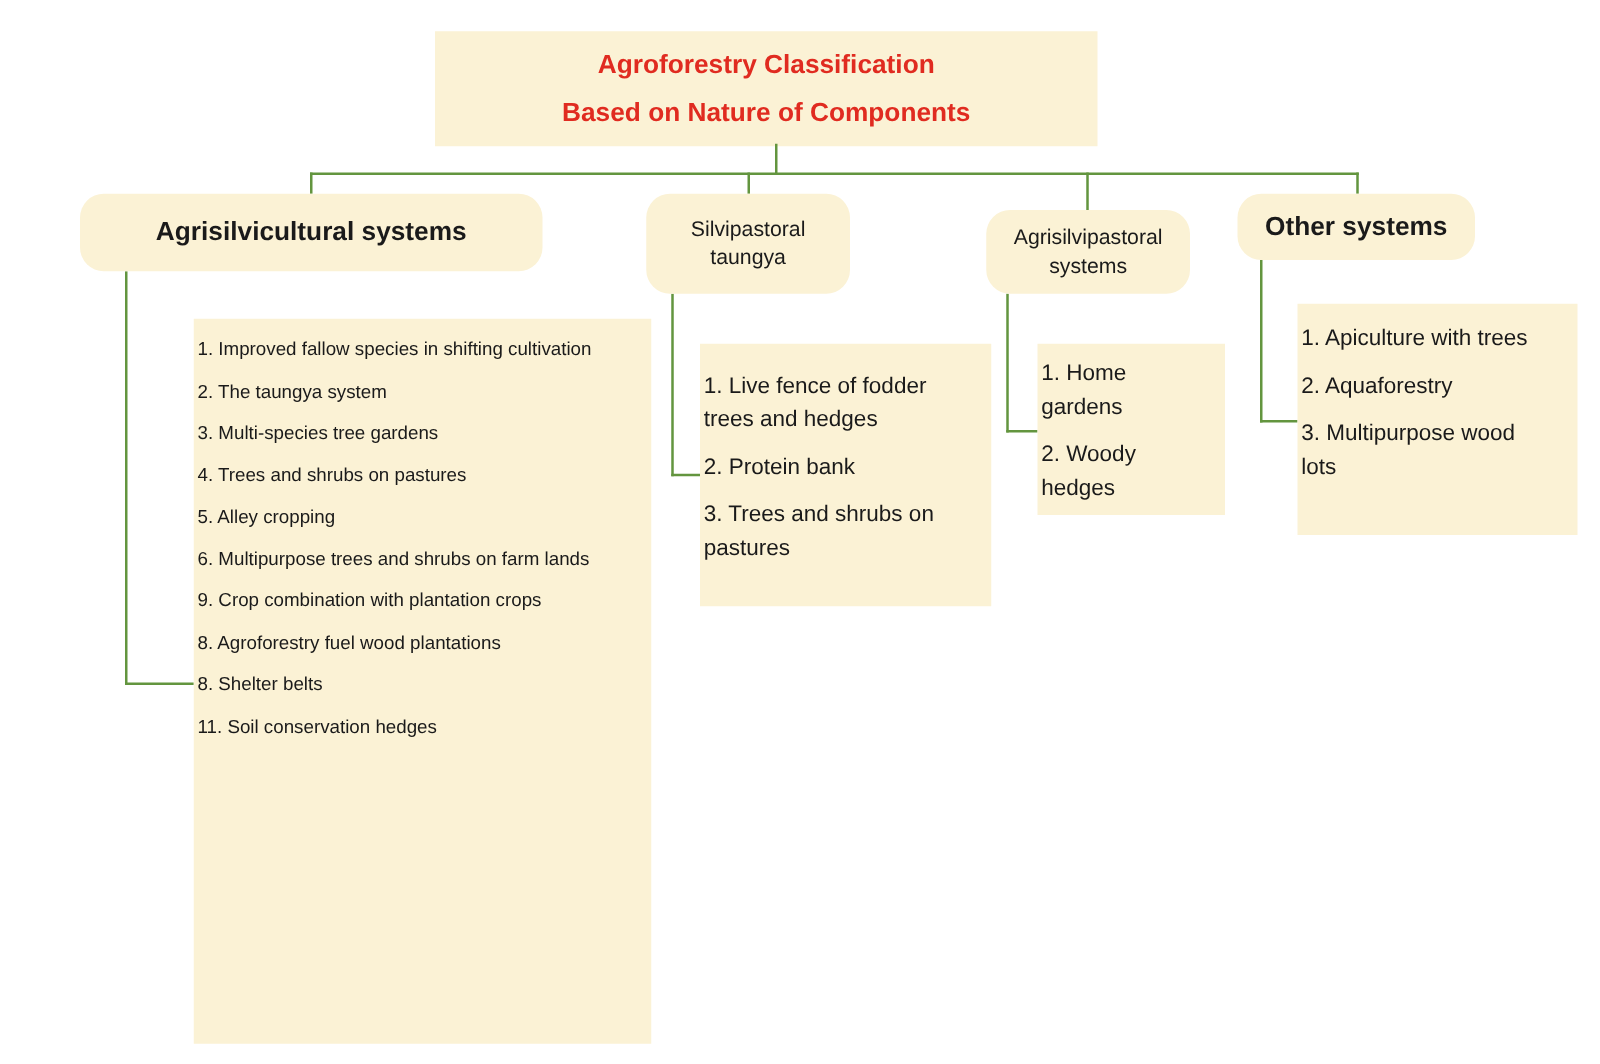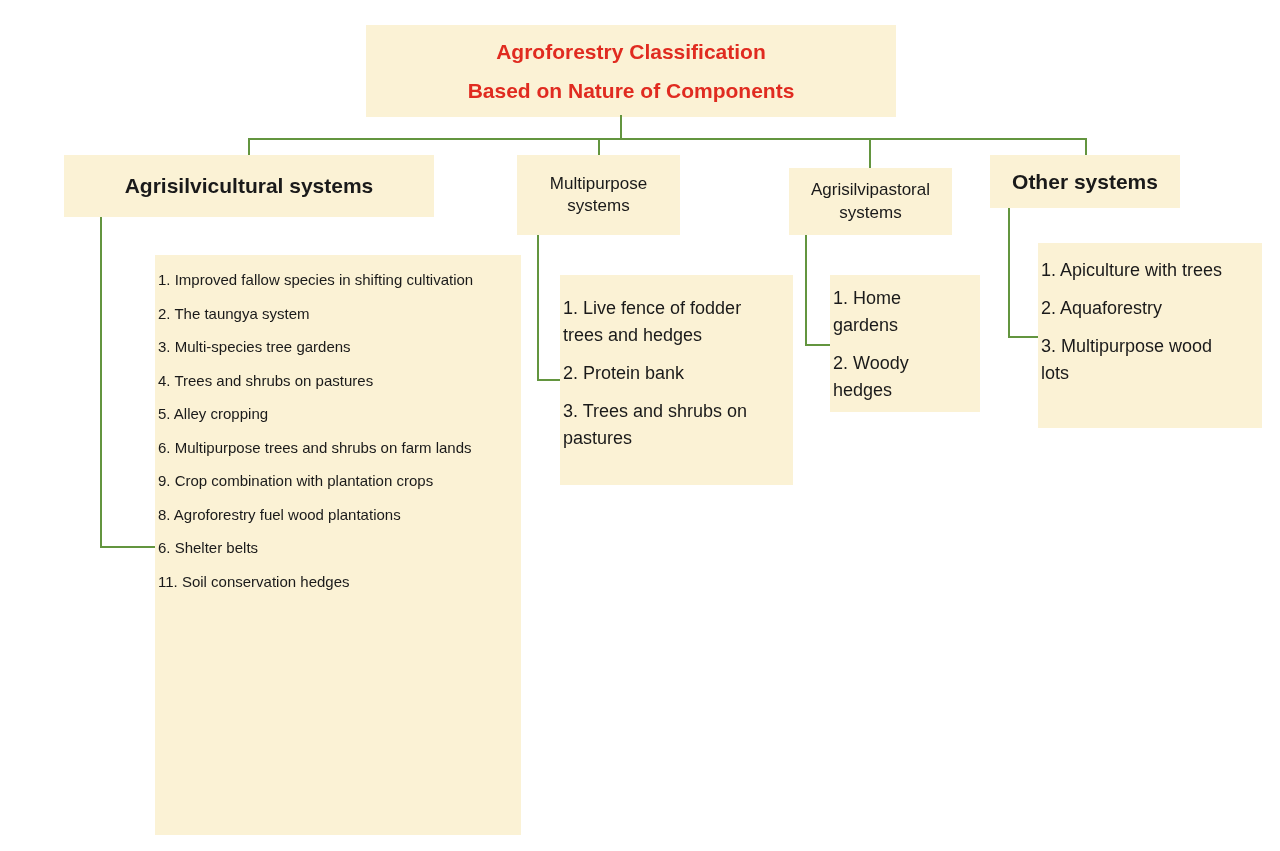--- a/index.html
+++ b/index.html
@@ -18,34 +18,34 @@
   }
   .vline,.hline{
     position:absolute;
     background:var(--line-green,#63953f);
   }
   .vline{width:2px;}
   .hline{height:2px;}
 
   
   .title-box{
-    left:366px;top:25px;width:530px;height:92px;
+    left:348px;top:25px;width:530px;height:92px;
     display:flex;flex-direction:column;justify-content:center;align-items:center;
     gap:16px;
   }
   .title-line{
     color:var(--title-red,#e02b20);
     font-size:21px;font-weight:600;line-height:1.1;
     text-align:center;
   }
 
   
   .header{
     display:flex;align-items:center;justify-content:center;
-    text-align:center;line-height:1.3;
+    text-align:center;line-height:1.3;border-radius:19px;
   }
   .header-lg{font-size:21px;font-weight:600;}
   .header-sm{font-size:17px;font-weight:400;}
   .header-1{left:64px;top:155px;width:370px;height:62px;}
   .header-2{left:517px;top:155px;width:163px;height:80px;padding:0 14px;}
   .header-3{left:789px;top:168px;width:163px;height:67px;padding:18px 14px;}
   .header-4{left:990px;top:155px;width:190px;height:53px;text-align:center;}
 
   
   .list{
@@ -82,39 +82,39 @@
   <div class="hline" style="left:537px;top:379px;width:23px;"></div>
   <div class="vline" style="left:805px;top:235px;height:111px;"></div>
   <div class="hline" style="left:805px;top:344px;width:25px;"></div>
   <div class="vline" style="left:1008px;top:208px;height:130px;"></div>
   <div class="hline" style="left:1008px;top:336px;width:30px;"></div>
 
   <div class="box header header-lg header-1">
     <span>Agrisilvicultural systems</span>
   </div>
   <div class="box header header-sm header-2">
-    <span>Multipurpose systems</span>
+    <span>Silvipastoral taungya</span>
   </div>
   <div class="box header header-sm header-3">
     <span>Agrisilvipastoral systems</span>
   </div>
   <div class="box header header-lg header-4">
     <span>Other systems</span>
   </div>
 
   <div class="box list list-1">
     <div class="item">1. Improved fallow species in shifting cultivation</div>
     <div class="item">2. The taungya system</div>
     <div class="item">3. Multi-species tree gardens</div>
     <div class="item">4. Trees and shrubs on pastures</div>
     <div class="item">5. Alley cropping</div>
     <div class="item">6. Multipurpose trees and shrubs on farm lands</div>
     <div class="item">9. Crop combination with plantation crops</div>
     <div class="item">8. Agroforestry fuel wood plantations</div>
-    <div class="item">6. Shelter belts</div>
+    <div class="item">8. Shelter belts</div>
     <div class="item">11. Soil conservation hedges</div>
   </div>
 
   <div class="box list list-2">
     <div class="item">1. Live fence of fodder trees and hedges</div>
     <div class="item">2. Protein bank</div>
     <div class="item">3. Trees and shrubs on pastures</div>
   </div>
 
   <div class="box list list-3">

